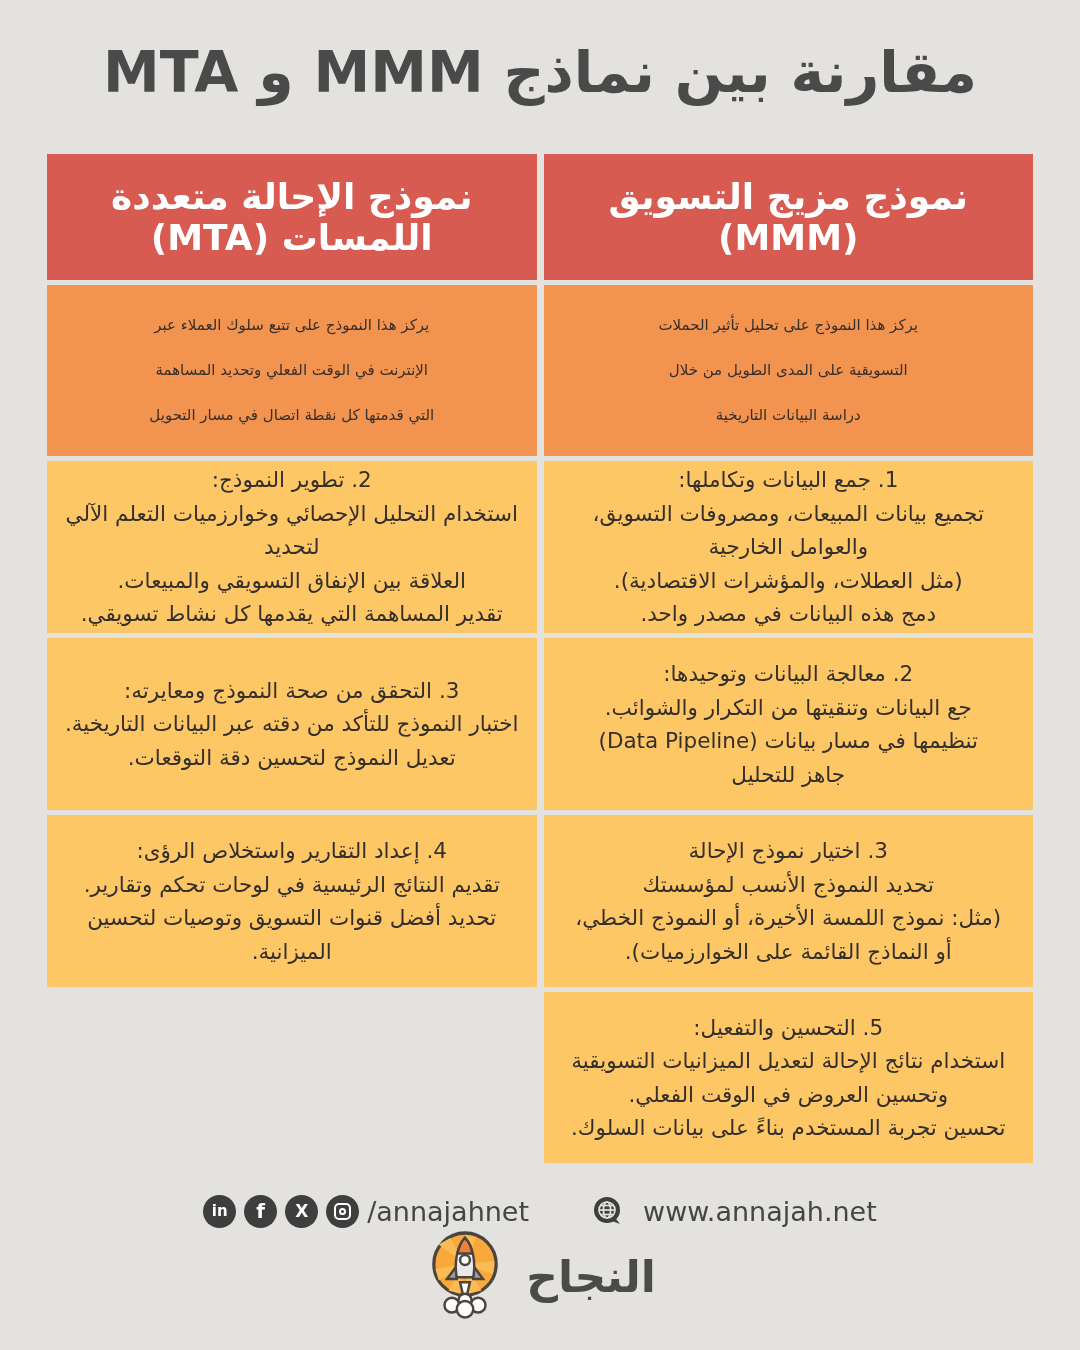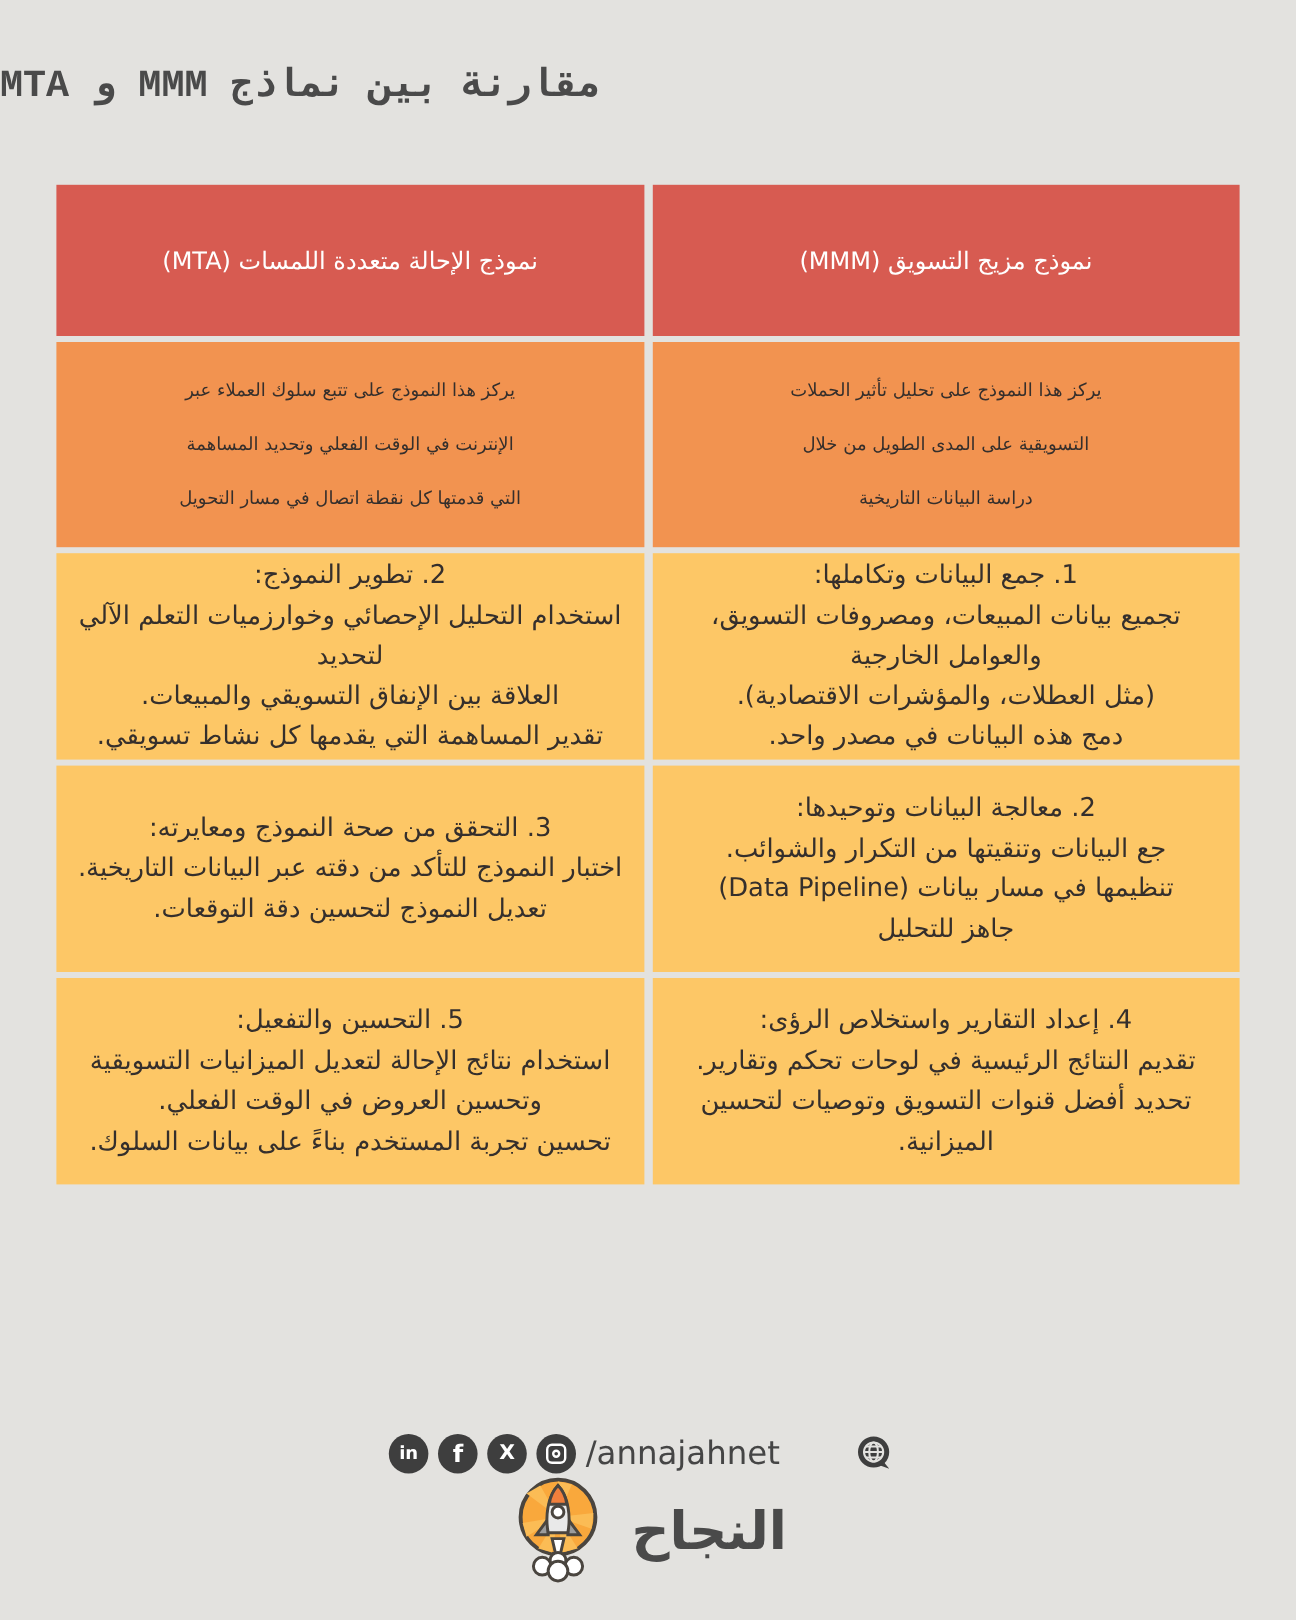--- a/index.html
+++ b/index.html
@@ -5,24 +5,24 @@
   :root{
     --page-bg:#E3E2DF; --header-red:#D75B51; --desc-orange:#F29350;
     --step-yellow:#FDC766; --header-text:#FFFFFF; --body-text:#352F2C;
     --title-text:#4A4A4A; --footer-text:#454545; --icon-bg:#3E3E3E;
     --logo-orange:#F9A83C;
   }
   *{box-sizing:border-box;margin:0;padding:0;}
   html,body{background:var(--page-bg);}
   body{font-family:"DejaVu Sans",sans-serif;color:var(--body-text);}
   .page{width:1080px;height:1350px;background:var(--page-bg);display:flex;flex-direction:column;overflow:hidden;position:relative;}
-  .title{margin-top:34px;text-align:left;font-size:32px;font-weight:bold;color:var(--title-text);line-height:76px;font-family:Liberation Mono, monospace;}
+  .title{margin-top:34px;text-align:center;font-size:57px;font-weight:bold;color:var(--title-text);line-height:76px;}
   .table{display:grid;grid-template-columns:1fr 1fr;grid-template-rows:126px 171px 172px 172px 172px 171px;gap:5px 7px;margin:44px 47px 0 47px;}
   .cell{display:flex;align-items:center;justify-content:center;text-align:center;padding:6px 16px;}
-  .cell.header{background:var(--header-red);color:var(--header-text);font-weight:normal;font-size:20px;}
+  .cell.header{background:var(--header-red);color:var(--header-text);font-weight:bold;font-size:36px;}
   .cell.desc{background:var(--desc-orange);font-size:15px;line-height:45px;white-space:pre-line;}
   .cell.step{background:var(--step-yellow);font-size:21.5px;line-height:33.5px;white-space:pre-line;}
   .footer{margin:auto 47px 26px 47px;display:flex;align-items:center;justify-content:space-between;flex-direction:column;}
   .footer-left{display:flex;align-items:center;gap:8px;}
   .social{width:33px;height:33px;border-radius:50%;background:var(--icon-bg);color:#fff;display:flex;align-items:center;justify-content:center;font-weight:bold;}
   .social.linkedin{font-size:15px;}
   .social.facebook{font-size:20px;}
   .social.x{font-size:17px;}
   .ig-frame{width:17px;height:17px;border:2.2px solid #fff;border-radius:5px;display:flex;align-items:center;justify-content:center;}
   .ig-lens{width:7px;height:7px;border:2.2px solid #fff;border-radius:50%;}
@@ -63,20 +63,24 @@
 العلاقة بين الإنفاق التسويقي والمبيعات.
 تقدير المساهمة التي يقدمها كل نشاط تسويقي.</div>
     <div class="cell step">2. معالجة البيانات وتوحيدها:
 جع البيانات وتنقيتها من التكرار والشوائب.
 تنظيمها في مسار بيانات (Data Pipeline)
 جاهز للتحليل</div>
 
     <div class="cell step">3. التحقق من صحة النموذج ومعايرته:
 اختبار النموذج للتأكد من دقته عبر البيانات التاريخية.
 تعديل النموذج لتحسين دقة التوقعات.</div>
+    <div class="cell step">3. اختيار نموذج الإحالة
+تحديد النموذج الأنسب لمؤسستك
+(مثل: نموذج اللمسة الأخيرة، أو النموذج الخطي،
+أو النماذج القائمة على الخوارزميات).</div>
 
     <div class="cell step">4. إعداد التقارير واستخلاص الرؤى:
 تقديم النتائج الرئيسية في لوحات تحكم وتقارير.
 تحديد أفضل قنوات التسويق وتوصيات لتحسين الميزانية.</div>
     <div class="cell step">5. التحسين والتفعيل:
 استخدام نتائج الإحالة لتعديل الميزانيات التسويقية
 وتحسين العروض في الوقت الفعلي.
 تحسين تجربة المستخدم بناءً على بيانات السلوك.</div>
   </div>
 
@@ -97,20 +101,21 @@
           <path d="M25 25 L29 30 L21 27 Z" fill="#3E3E3E"></path>
           <g stroke="#E3E2DF" stroke-width="1.7" fill="none">
             <circle cx="16" cy="16" r="8"></circle>
             <ellipse cx="16" cy="16" rx="3.6" ry="8"></ellipse>
             <line x1="8" y1="16" x2="24" y2="16"></line>
             <line x1="9.4" y1="11.5" x2="22.6" y2="11.5"></line>
             <line x1="9.4" y1="20.5" x2="22.6" y2="20.5"></line>
           </g>
         </svg>
       </span>
+      <span class="site">www.annajah.net</span>
     </div>
     <div class="footer-right">
       <span>
         <svg width="82" height="92" viewBox="0 0 100 112">
           <circle cx="50" cy="44" r="38" fill="var(--logo-orange)" stroke="#4A453F" stroke-width="4"></circle>
           <g fill="#FBBC55">
             <path d="M50 44 L50 8 L64 11 Z"></path>
               <path d="M50 44 L86 40 L84 56 Z"></path>
             <path d="M50 44 L18 20 L32 12 Z"></path>
               <path d="M50 44 L14 50 L18 64 Z"></path>

